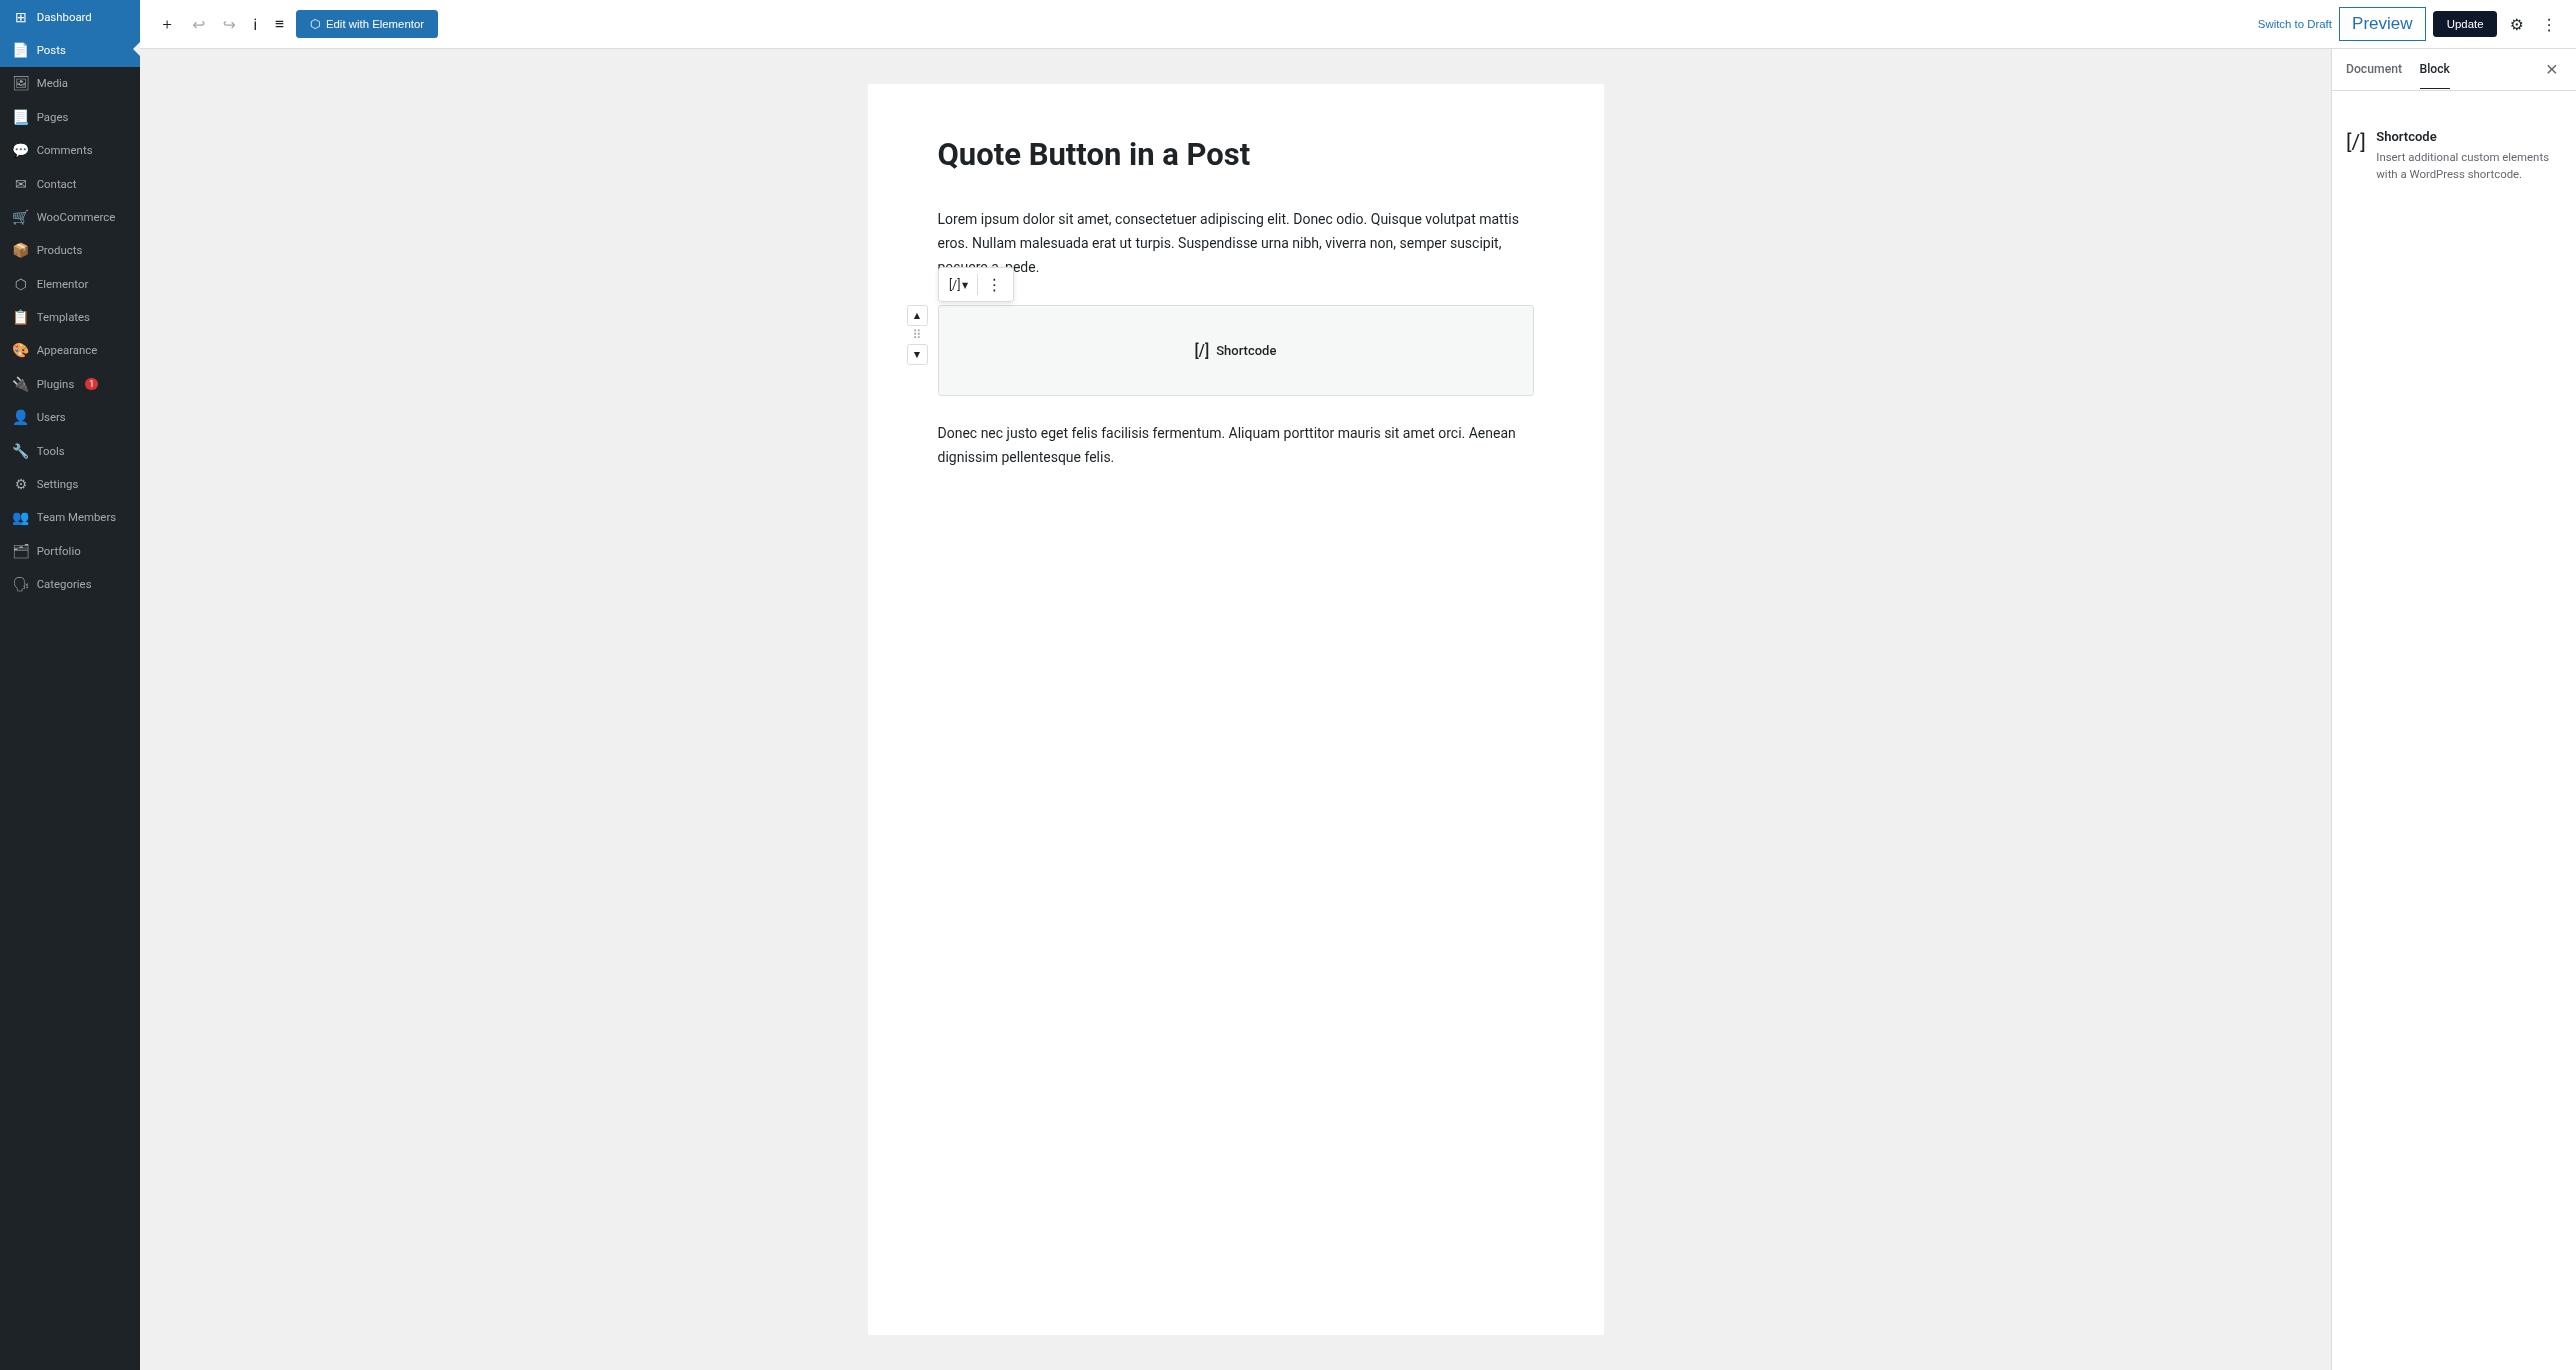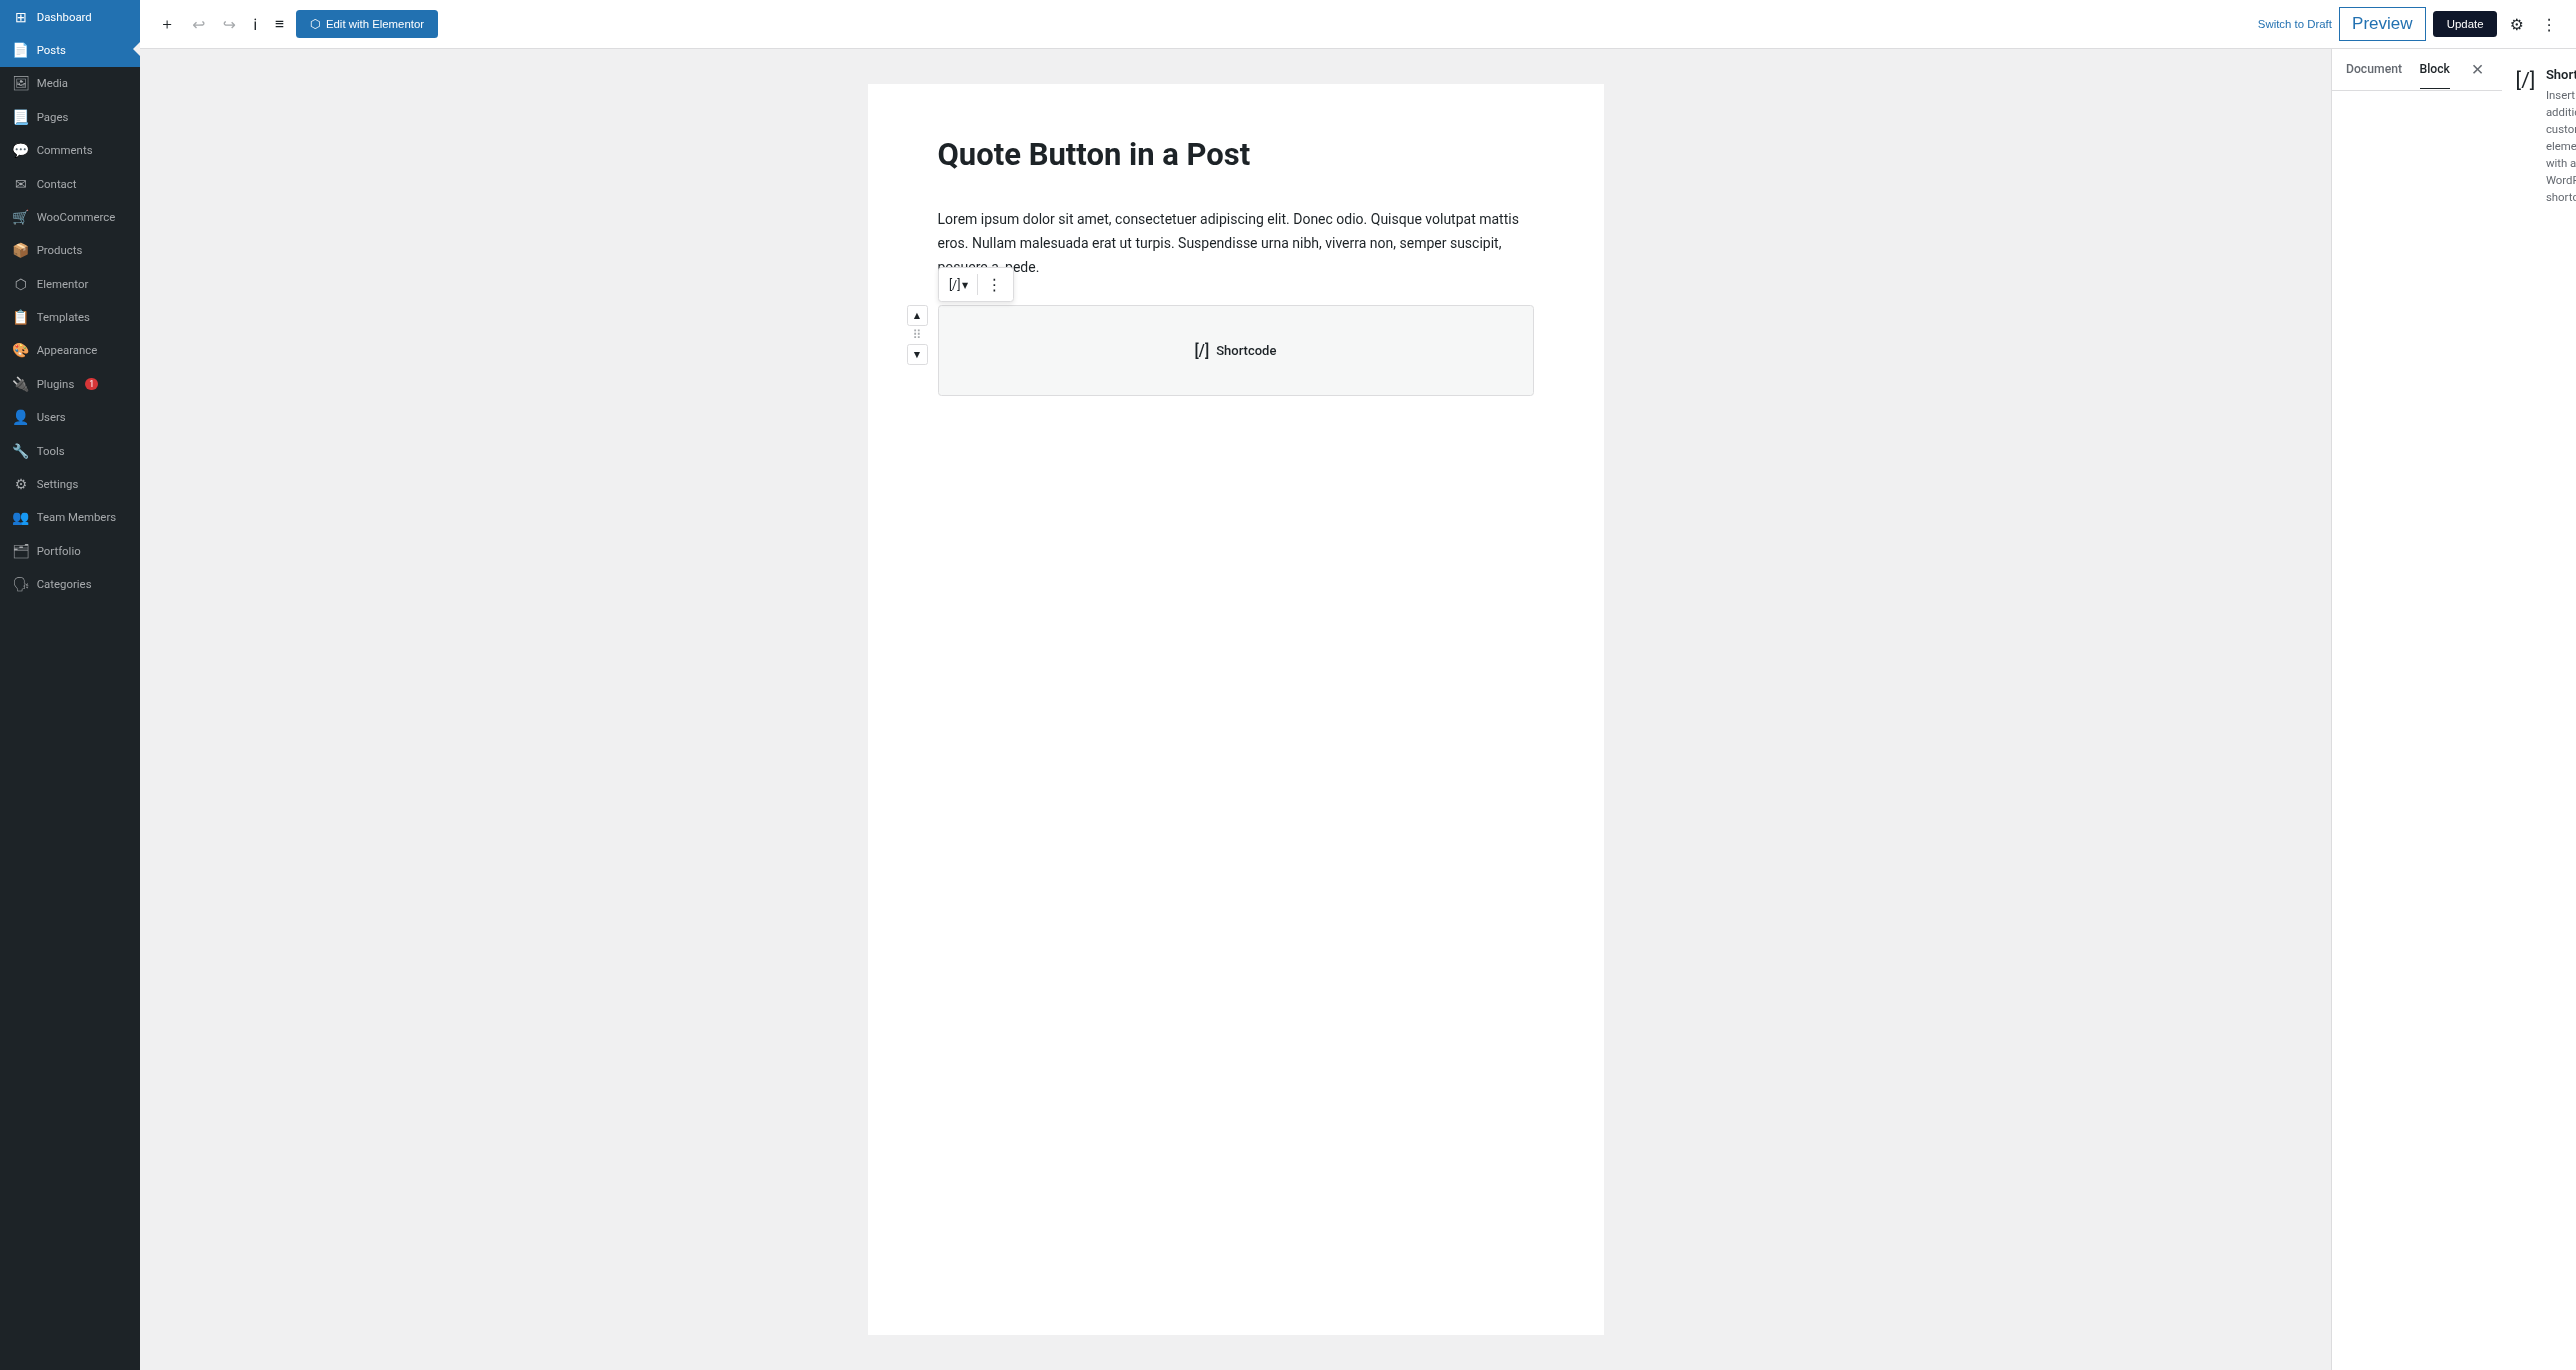--- a/index.html
+++ b/index.html
@@ -301,22 +301,23 @@
       background: #fff;
       outline: none;
     }
 
     
     .right-panel {
       width: 245px;
       background: #fff;
       border-left: 0.9px solid #dcdcde;
       display: flex;
-      flex-direction: row;
+      flex-direction: column;
       flex-shrink: 0;
+      gap: 20px;
     }
 
     .panel-header {
       display: flex;
       align-items: center;
       border-bottom: 0.9px solid #dcdcde;
       padding: 0 14px;
       height: 42px;
       gap: 17.5px;
     }
@@ -520,20 +521,21 @@
           </div>
 
           <div class="shortcode-block">
             <div class="shortcode-label">
               <span class="shortcode-bracket-icon">[/]</span>
               <span>Shortcode</span>
             </div>
           </div>
         </div>
 
+        <p class="post-paragraph">Donec nec justo eget felis facilisis fermentum. Aliquam porttitor mauris sit amet orci. Aenean dignissim pellentesque felis.</p>
 
       </div>
     </div>
 
     <div class="right-panel">
       <div class="panel-header">
         <span class="panel-tab">Document</span>
         <span class="panel-tab active">Block</span>
         <button class="panel-close-btn">✕</button>
       </div>

